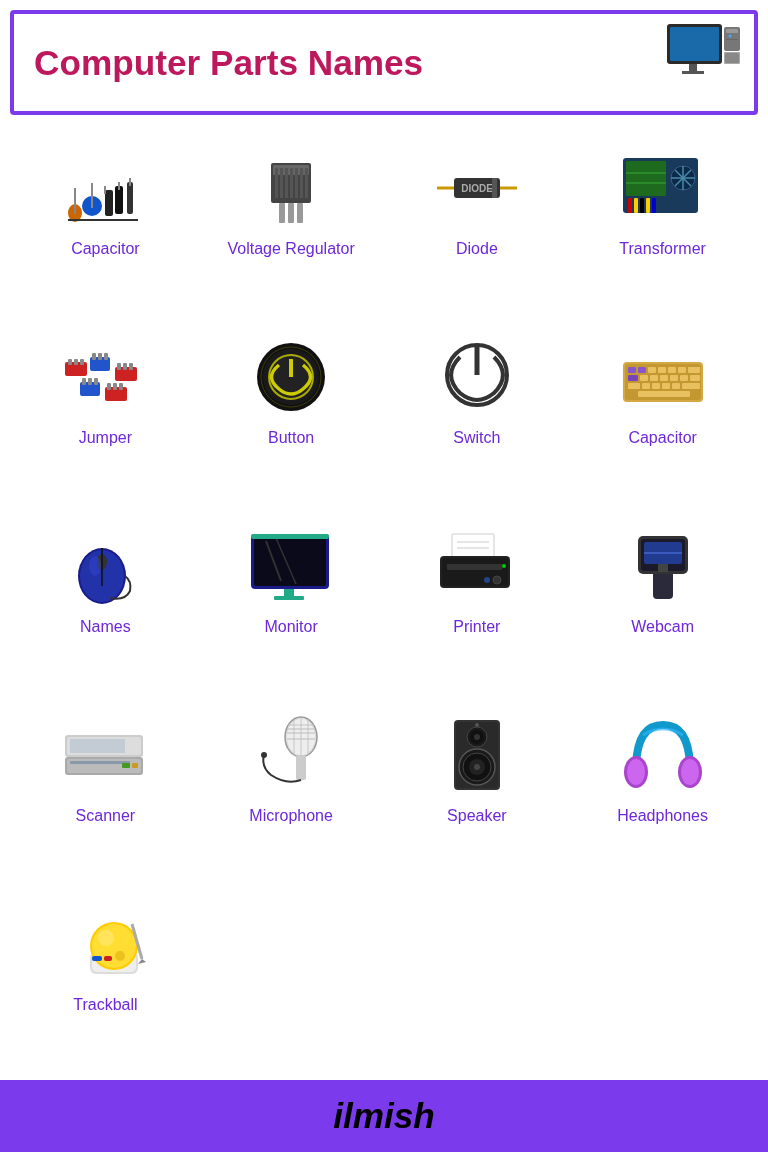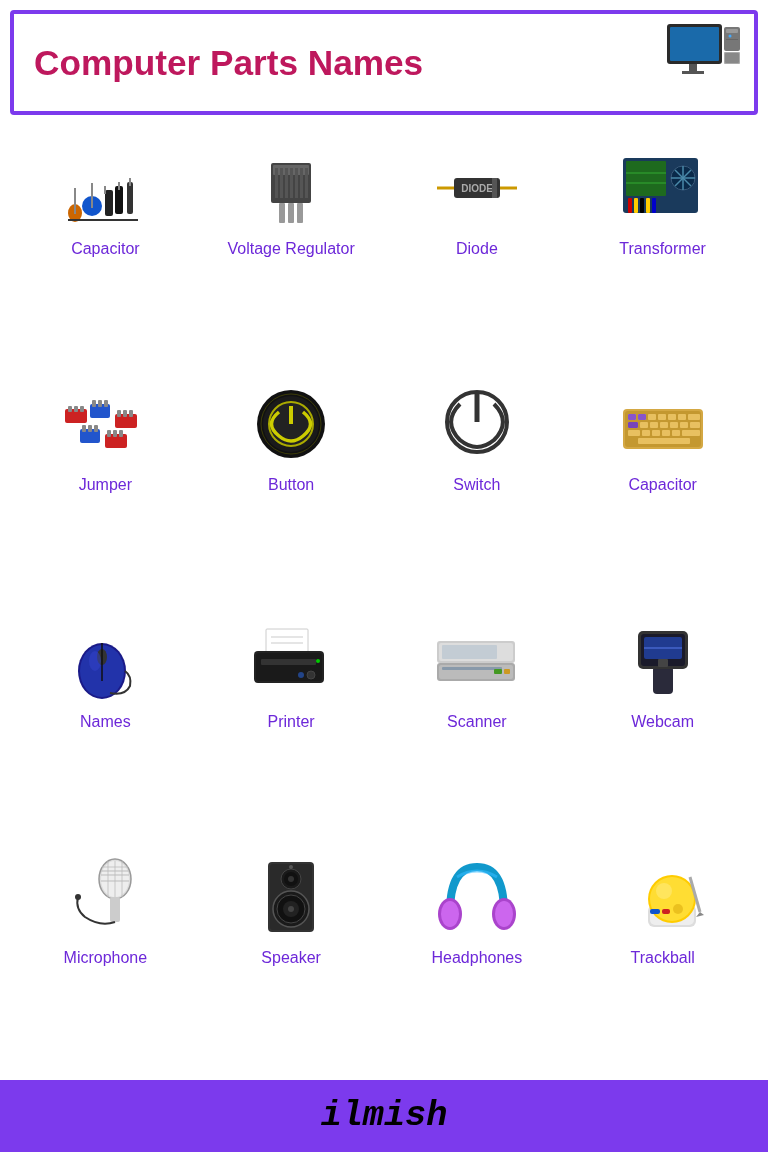--- a/index.html
+++ b/index.html
@@ -71,21 +71,20 @@
     .footer {
       background: #7c3aed;
       padding: 16px;
       text-align: center;
     }
     .footer-text {
       font-size: 2.2rem;
       font-weight: 900;
       color: #000;
       font-style: italic;
-      font-family: Liberation Mono, monospace;
     }
   </style>
 </head>
 <body>
 
 <div class="header">
   <span class="header-title">Computer Parts Names</span>
   <span class="header-icon">
     <svg width="80" height="70" viewBox="0 0 80 70">
 
@@ -314,20 +313,38 @@
         <line x1="42" y1="22" x2="42" y2="60" stroke="#111" stroke-width="1.5"></line>
 
         <path d="M50,72 Q65,75 70,65 Q72,55 65,50" fill="none" stroke="#333" stroke-width="2"></path>
 
         <ellipse cx="35" cy="40" rx="6" ry="10" fill="#3344cc" opacity="0.5"></ellipse>
       </svg>
     </div>
     <span class="item-label">Names</span>
   </div>
 
+  <div class="item">
+    <div class="item-icon">
+      <svg width="90" height="80" viewBox="0 0 90 80">
+
+        <rect x="38" y="62" width="10" height="10" fill="#22aa88"></rect>
+        <rect x="28" y="70" width="30" height="4" rx="1" fill="#22aa88"></rect>
+
+        <rect x="5" y="8" width="78" height="55" rx="4" fill="#1a1a88"></rect>
+        <rect x="8" y="11" width="72" height="49" rx="2" fill="#0a0a1a"></rect>
+
+        <line x1="20" y1="15" x2="35" y2="55" stroke="#333" stroke-width="2"></line>
+        <line x1="30" y1="12" x2="50" y2="58" stroke="#333" stroke-width="1.5"></line>
+
+        <rect x="5" y="8" width="78" height="5" rx="2" fill="#22aa88"></rect>
+      </svg>
+    </div>
+    <span class="item-label">Monitor</span>
+  </div>
 
   <div class="item">
     <div class="item-icon">
       <svg width="90" height="80" viewBox="0 0 90 80">
 
         <rect x="20" y="8" width="42" height="28" rx="1" fill="#fff" stroke="#ccc" stroke-width="1"></rect>
         <line x1="25" y1="16" x2="57" y2="16" stroke="#ddd" stroke-width="1.5"></line>
         <line x1="25" y1="22" x2="57" y2="22" stroke="#ddd" stroke-width="1.5"></line>
 
         <rect x="8" y="30" width="70" height="32" rx="4" fill="#222"></rect>
@@ -341,53 +358,53 @@
         <circle cx="72" cy="40" r="2" fill="#00cc00"></circle>
       </svg>
     </div>
     <span class="item-label">Printer</span>
   </div>
 
   <div class="item">
     <div class="item-icon">
       <svg width="90" height="80" viewBox="0 0 90 80">
 
+        <rect x="35" y="45" width="20" height="28" rx="4" fill="#2a2a3a"></rect>
+
+        <rect x="20" y="10" width="50" height="38" rx="5" fill="#333"></rect>
+        <rect x="23" y="13" width="44" height="32" rx="3" fill="#1a1a2a"></rect>
+
+        <rect x="26" y="16" width="38" height="22" rx="2" fill="#2244aa" opacity="0.8"></rect>
+        <line x1="26" y1="27" x2="64" y2="27" stroke="#4466cc" stroke-width="1.5"></line>
+
+        <rect x="40" y="38" width="10" height="8" rx="1" fill="#444"></rect>
+      </svg>
+    </div>
+    <span class="item-label">Webcam</span>
+  </div>
+
+  <div class="item">
+    <div class="item-icon">
+      <svg width="90" height="80" viewBox="0 0 90 80">
+
         <rect x="5" y="20" width="78" height="22" rx="3" fill="#ccc"></rect>
         <rect x="7" y="22" width="74" height="18" rx="2" fill="#ddd"></rect>
 
         <rect x="5" y="42" width="78" height="18" rx="3" fill="#aaa"></rect>
         <rect x="7" y="44" width="74" height="14" rx="2" fill="#bbb"></rect>
 
         <rect x="10" y="46" width="60" height="3" rx="1" fill="#8899aa"></rect>
 
         <rect x="62" y="48" width="8" height="5" rx="1" fill="#449922"></rect>
         <rect x="72" y="48" width="6" height="5" rx="1" fill="#cc9922"></rect>
 
         <rect x="10" y="24" width="55" height="14" rx="1" fill="#aabbcc" opacity="0.5"></rect>
       </svg>
     </div>
     <span class="item-label">Scanner</span>
-  </div>
-
-  <div class="item">
-    <div class="item-icon">
-      <svg width="90" height="80" viewBox="0 0 90 80">
-
-        <rect x="35" y="45" width="20" height="28" rx="4" fill="#2a2a3a"></rect>
-
-        <rect x="20" y="10" width="50" height="38" rx="5" fill="#333"></rect>
-        <rect x="23" y="13" width="44" height="32" rx="3" fill="#1a1a2a"></rect>
-
-        <rect x="26" y="16" width="38" height="22" rx="2" fill="#2244aa" opacity="0.8"></rect>
-        <line x1="26" y1="27" x2="64" y2="27" stroke="#4466cc" stroke-width="1.5"></line>
-
-        <rect x="40" y="38" width="10" height="8" rx="1" fill="#444"></rect>
-      </svg>
-    </div>
-    <span class="item-label">Webcam</span>
   </div>
 
   <div class="item">
     <div class="item-icon">
       <svg width="90" height="80" viewBox="0 0 90 80">
 
         <ellipse cx="55" cy="22" rx="16" ry="20" fill="#ddd" stroke="#999" stroke-width="1.5"></ellipse>
         <ellipse cx="55" cy="22" rx="14" ry="18" fill="#eee"></ellipse>
 
         <line x1="41" y1="18" x2="69" y2="18" stroke="#bbb" stroke-width="1"></line>

